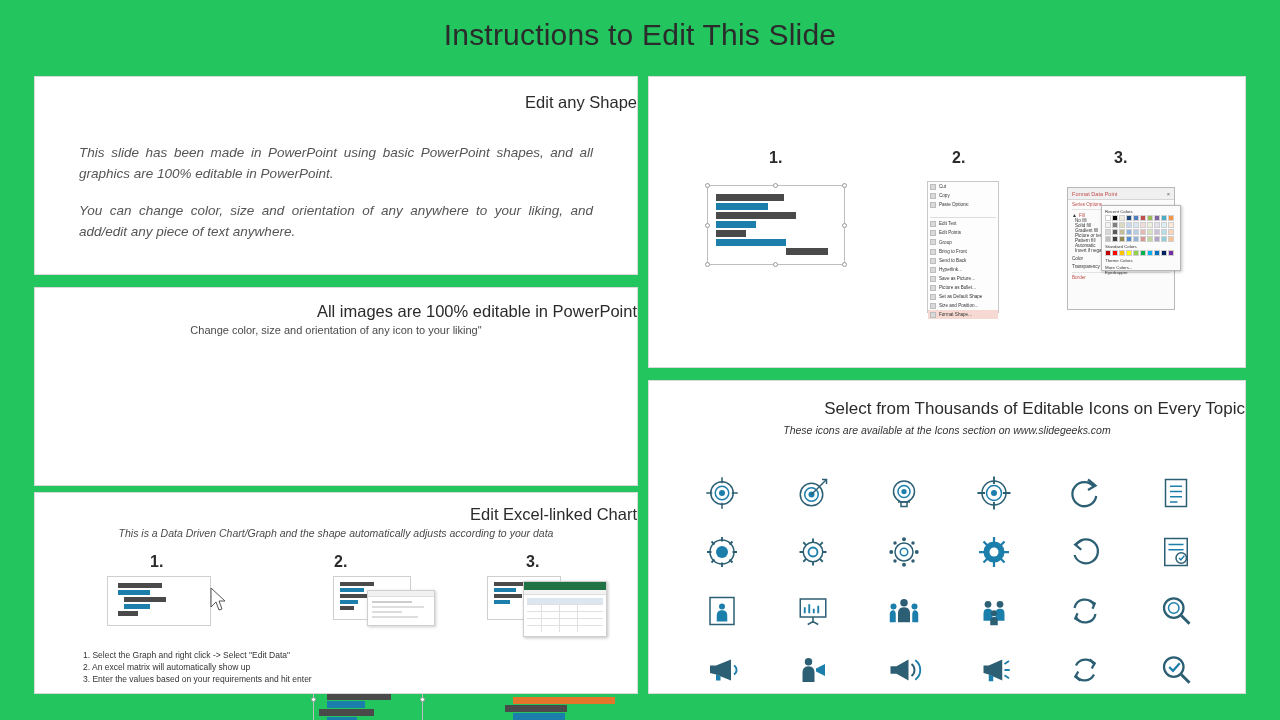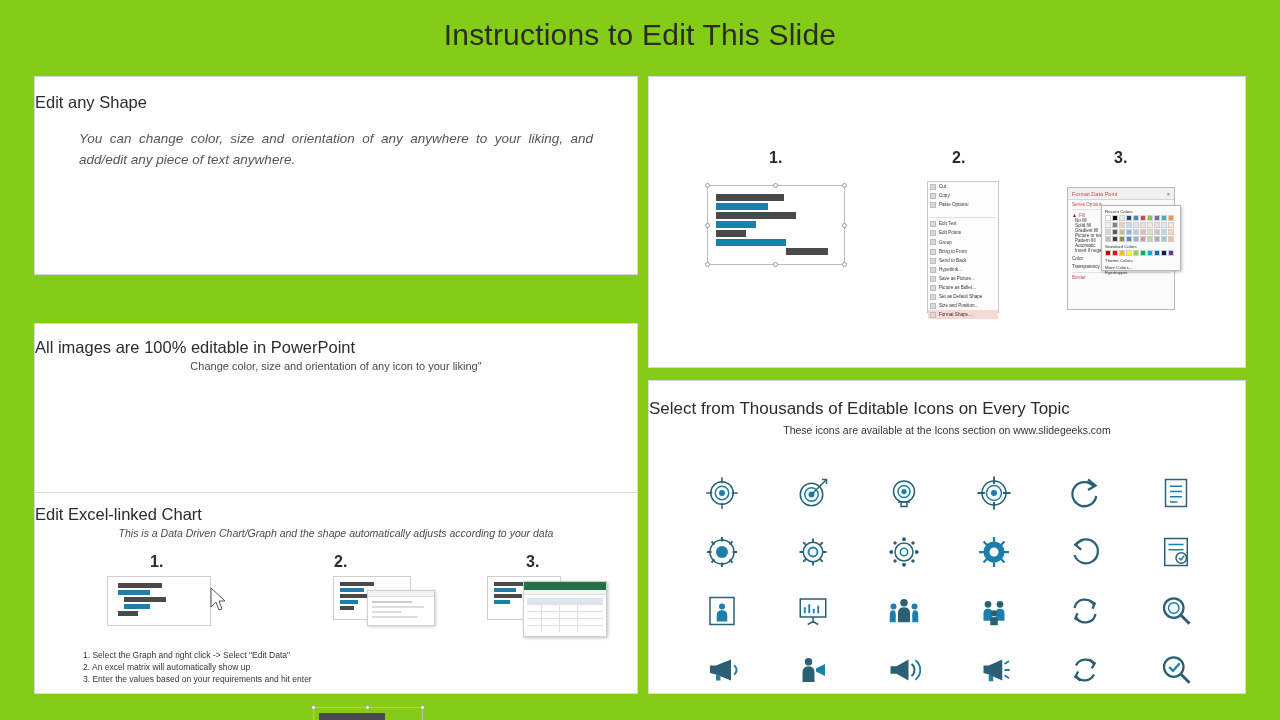--- a/index.html
+++ b/index.html
@@ -7,37 +7,37 @@
     margin: 0; padding: 0;
     width: 1280px; height: 720px;
     background: #ffffff;
     font-family: "Liberation Sans", sans-serif;
     color: #3c3c3c;
     overflow: hidden;
   }
   .slide {
     position: relative;
     width: 1280px; height: 720px;
-    background: #84cc16;
+    background: #22c55e;
   }
   .title {
     text-align: center;
     font-size: 30px;
     font-weight: normal;
     color: #2b2b2b;
     padding-top: 18px;
     letter-spacing: 0.2px;
   }
   .panel {
     position: absolute;
     border: 1px solid #d9d9d9;
     background: #fff;
   }
   .panel-title {
-    text-align: left;
+    text-align: right;
     font-size: 16.5px;
     color: #2b2b2b;
   }
   .panel-sub {
     text-align: center;
     font-size: 11px;
     color: #4a4a4a;
   }
 
   
@@ -48,21 +48,21 @@
     font-size: 13.5px;
     line-height: 21px;
     color: #555;
     text-align: justify;
     margin: 0 44px;
   }
   .para.first { margin-top: 30px; }
   .para.second { margin-top: 16px; }
 
   
-  #p-images { left: 34px; top: 287px; width: 604px; height: 199px; margin-top: 36px; }
+  #p-images { left: 34px; top: 287px; width: 604px; height: 199px; }
   #p-images .panel-title { margin-top: 14px; }
   #p-images .panel-sub { margin-top: 3px; }
   .bargroup { position: absolute; }
   .bar { position: absolute; height: 7px; }
   .bar.blue { background: #1b7eab; }
   .bar.dark { background: #4a4a4a; }
   .bar.orange { background: #e3762a; }
   .selbox { position: absolute; border: 1px solid #bdbdbd; }
   .handle {
     position: absolute; width: 5px; height: 5px;
@@ -115,41 +115,42 @@
     height: 12px; background: #f0f0f0; border-bottom: 1px solid #d5d5d5;
     display: flex; align-items: center; padding: 0 4px;
     font-size: 5.6px; color: #c0504d; justify-content: space-between;
   }
   .swatch-grid { display: grid; grid-template-columns: repeat(10, 6px); gap: 1px; }
   .sw { width: 6px; height: 6px; border: 1px solid #cfcfcf; }
 
   
   #p-icons { left: 648px; top: 380px; width: 598px; height: 314px; }
   #p-icons .panel-title { margin-top: 18px; font-size: 17px; }
-  #p-icons .panel-sub { margin-top: 5px; font-size: 10.5px; color: #333; }
+  #p-icons .panel-sub { margin-top: 5px; font-style: italic; font-size: 10.5px; color: #333; }
   .icon-grid {
     position: absolute; left: 28px; top: 82px;
     width: 544px;
     display: grid;
     grid-template-columns: repeat(6, 1fr);
     grid-auto-rows: 59px;
     justify-items: center; align-items: center;
   }
   .icon-cell { width: 40px; height: 40px; display: flex; align-items: center; justify-content: center; }
   .icon-cell svg { width: 36px; height: 36px; }
 </style>
 </head>
 <body>
 
 <div class="slide">
 
   <div class="title">Instructions to Edit This Slide</div>
 
   <div class="panel" id="p-edit-shape">
     <div class="panel-title">Edit any Shape</div>
+    <p class="para first">This slide has been made in PowerPoint using basic PowerPoint shapes, and all graphics are 100% editable in PowerPoint.</p>
     <p class="para second">You can change color, size and orientation of any anywhere to your liking, and add/edit any piece of text anywhere.</p>
   </div>
 
   <div class="panel" id="p-images">
     <div class="panel-title">All images are 100% editable in PowerPoint</div>
     <div class="panel-sub">Change color, size and orientation of any icon to your liking"</div>
 
     <div class="bargroup" style="left:68px; top:270px; width:120px; height:70px;">
       <div class="bar dark" style="left:35px;  top:0px;  width:58px;"></div>
       <div class="bar blue" style="left:35px;  top:9px;  width:42px;"></div>

